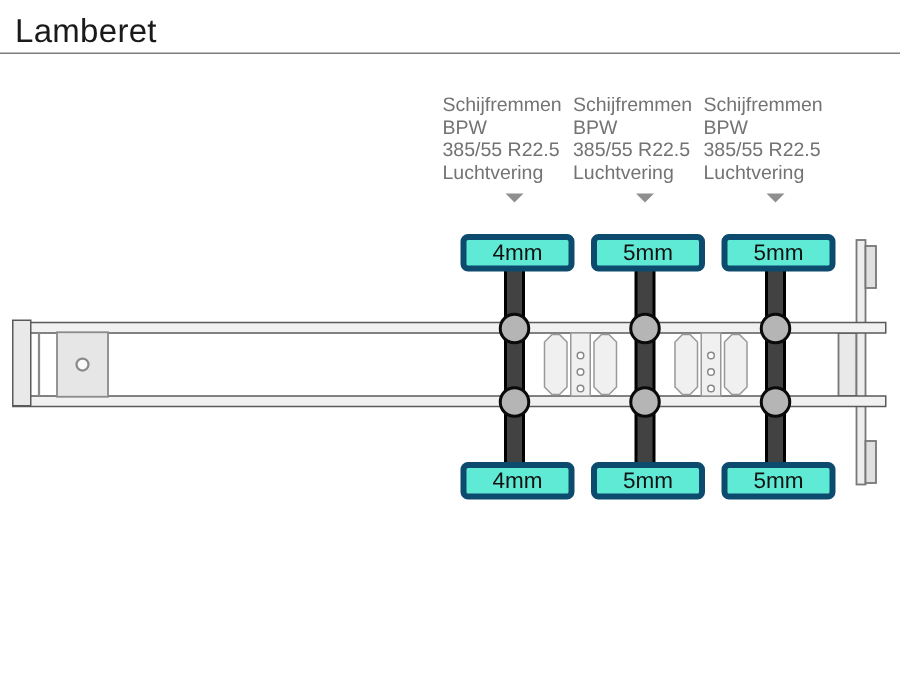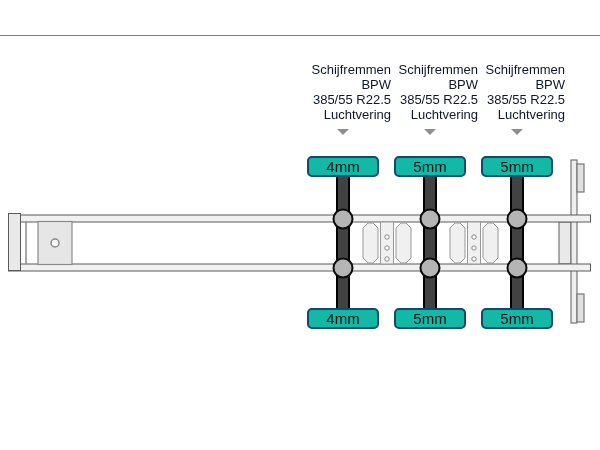--- a/index.html
+++ b/index.html
@@ -17,52 +17,53 @@
   .rule{
     position:absolute;left:0;top:35px;width:600px;height:0;
     border-top:1px solid #7d7d7d;
   }
   .ref{
     position:absolute;left:10px;top:40px;
     font-size:12px;color:#1a1a1a;
   }
   .spec-col{
     position:absolute;top:62px;width:96px;
-    text-align:right;font-size:13px;line-height:15px;color:#0f172a;
+    text-align:left;font-size:13px;line-height:15px;color:#737373;
   }
   .spec-col-1{left:295px;}
   .spec-col-2{left:382px;}
   .spec-col-3{left:469px;}
   .arrow{
     position:absolute;top:129px;width:0;height:0;
     border-left:6px solid transparent;
     border-right:6px solid transparent;
     border-top:6px solid #8f8f8f;
   }
   .arrow-1{left:337px;}
   .arrow-2{left:424px;}
   .arrow-3{left:511px;}
   .tread{
     position:absolute;width:68px;height:17px;
-    border:2px solid #0c4a6e;border-radius:5px;
-    background:#14b8a6;
+    border:4px solid #0c4a6e;border-radius:5px;
+    background:#5eead4;
     text-align:center;font-size:15px;line-height:17px;color:#111;
   }
   .row-top{top:156px;}
   .row-bottom{top:308px;}
   .col-a{left:307px;}
   .col-b{left:394px;}
   .col-c{left:481px;}
   svg#chassis{position:absolute;left:0;top:0;}
 </style>
 </head>
 <body>
 
 <div id="canvas">
 
+  <div class="title">Lamberet</div>
   <div class="rule"></div>
 
   <svg id="chassis" width="600" height="450" viewBox="0 0 600 450">
 
     <g>
       <rect x="559" y="222" width="12" height="42" fill="#e9e9e9" stroke="#777" stroke-width="1.2"></rect>
       <rect x="571" y="160" width="6" height="163" fill="#eeeeee" stroke="#777" stroke-width="1.2"></rect>
       <rect x="577" y="164" width="7" height="28" fill="#e0e0e0" stroke="#777" stroke-width="1.2"></rect>
       <rect x="577" y="294" width="7" height="28" fill="#e0e0e0" stroke="#777" stroke-width="1.2"></rect>
     </g>

